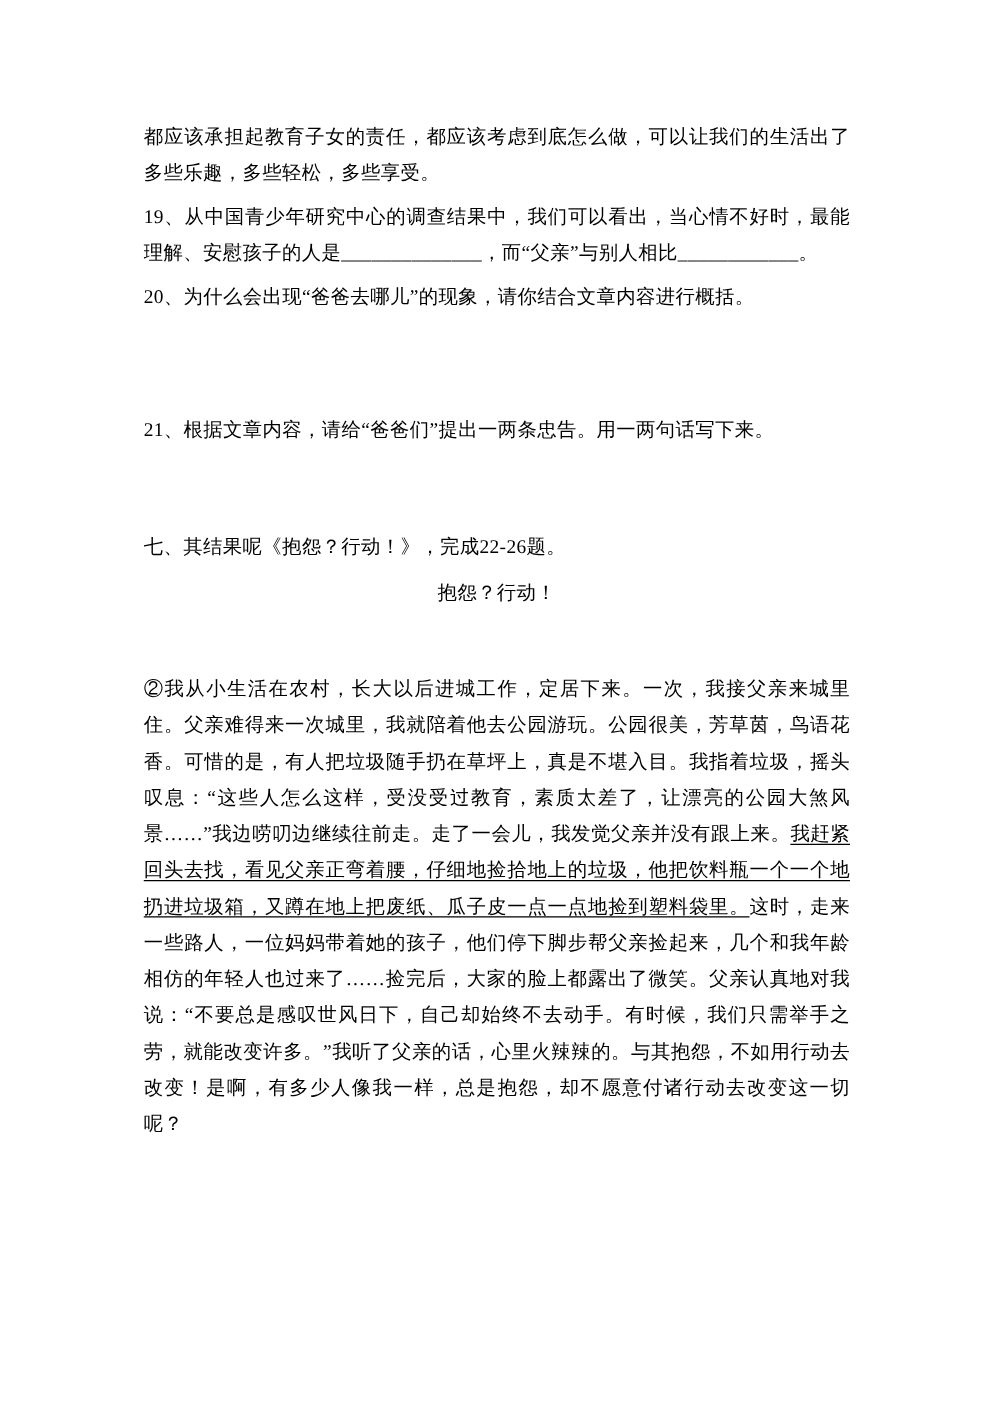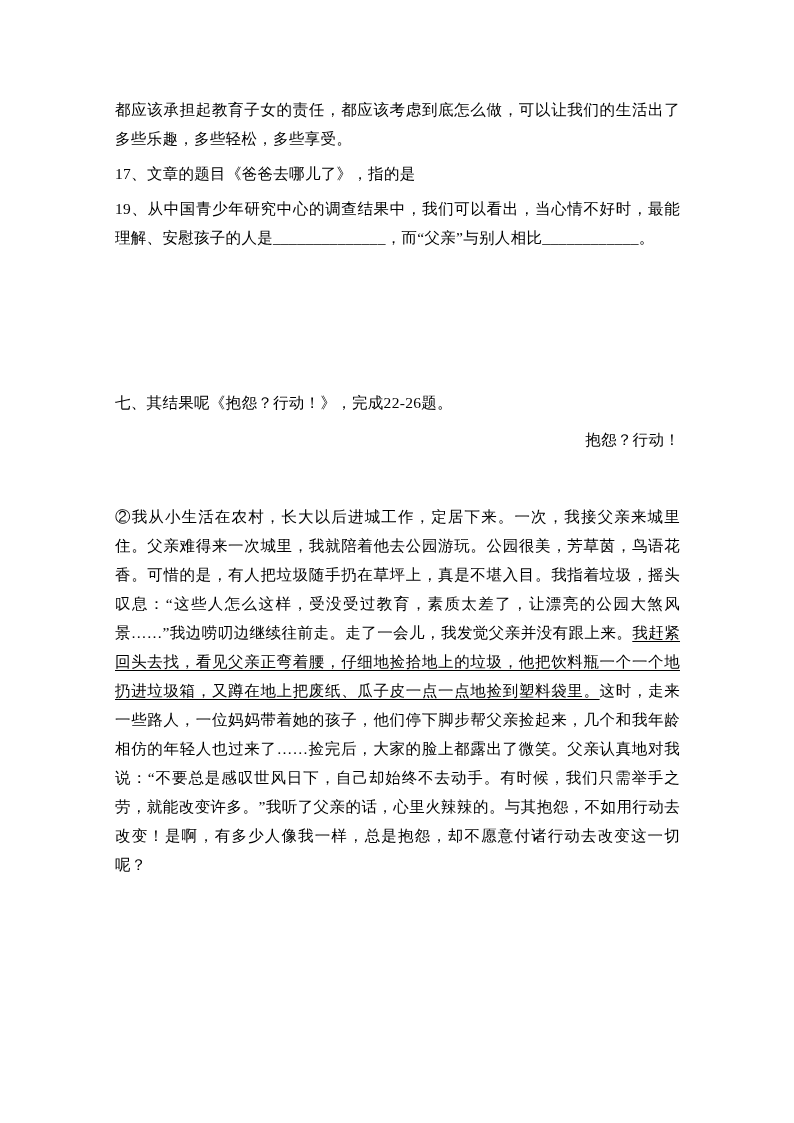--- a/index.html
+++ b/index.html
@@ -33,44 +33,45 @@
   .answer-gap-large {
     height: 72px;
   }
   .answer-gap-medium {
     height: 58px;
   }
   .para-gap {
     height: 42px;
   }
   .essay-title {
-    text-align: right;
+    text-align: center;
     margin: 8px 0 6px 0;
   }
   .u {
     text-decoration: underline;
     text-underline-offset: 3px;
   }
 </style>
 </head>
 <body>
 
 <div class="page">
   <div class="doc">
 
     <div class="block">都应该承担起教育子女的责任，都应该考虑到底怎么做，可以让我们的生活出了多些乐趣，多些轻松，多些享受。</div>
 
-    <div class="block">17、文章的题目《爸爸去哪儿了》，指的是</div>
 
 
     <div class="block">19、从中国青少年研究中心的调查结果中，我们可以看出，当心情不好时，最能理解、安慰孩子的人是______________，而“父亲”与别人相比____________。</div>
 
+    <div class="block">20、为什么会出现“爸爸去哪儿”的现象，请你结合文章内容进行概括。</div>
 
     <div class="answer-gap-large"></div>
 
+    <div class="block">21、根据文章内容，请给“爸爸们”提出一两条忠告。用一两句话写下来。</div>
 
     <div class="answer-gap-medium"></div>
 
     <div class="block">七、其结果呢《抱怨？行动！》，完成22-26题。</div>
 
     <div class="essay-title">抱怨？行动！</div>
 
 
     <div class="para-gap"></div>
 

